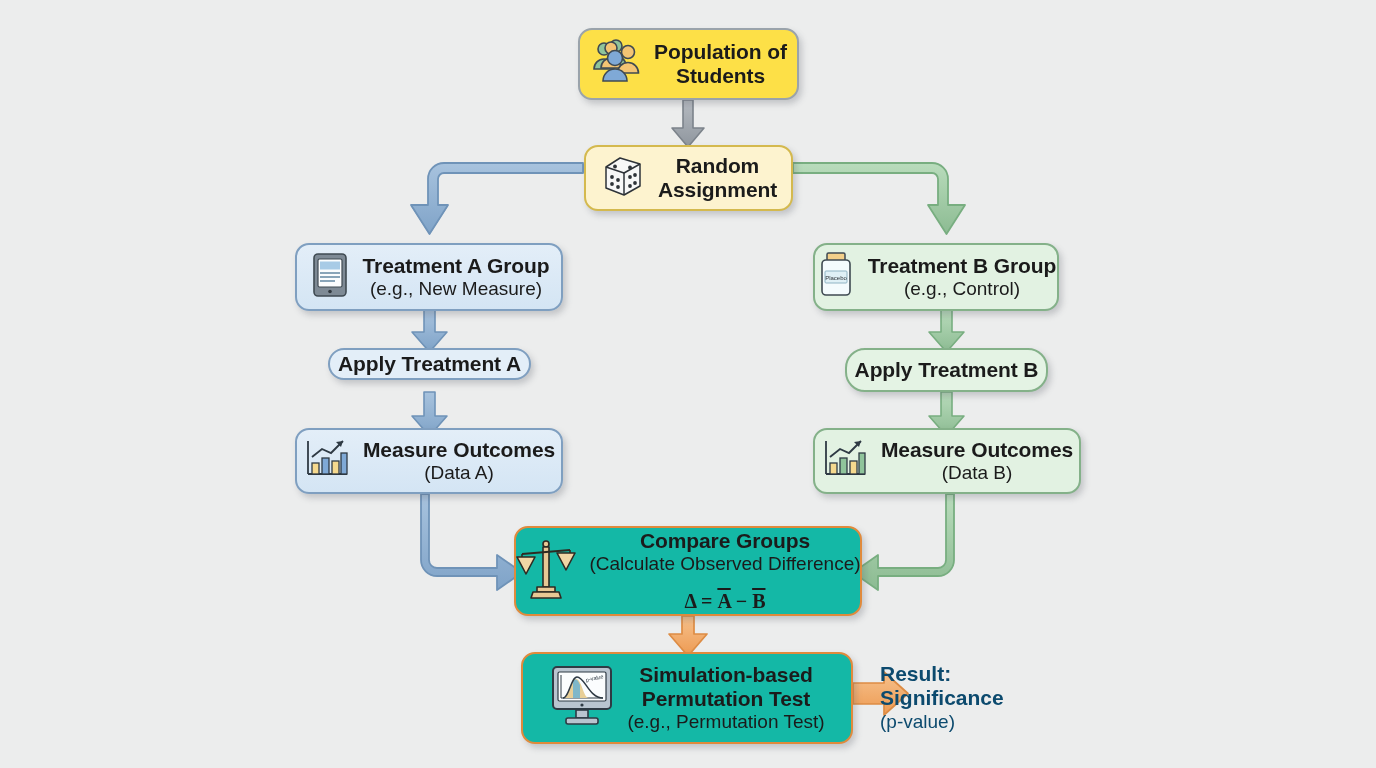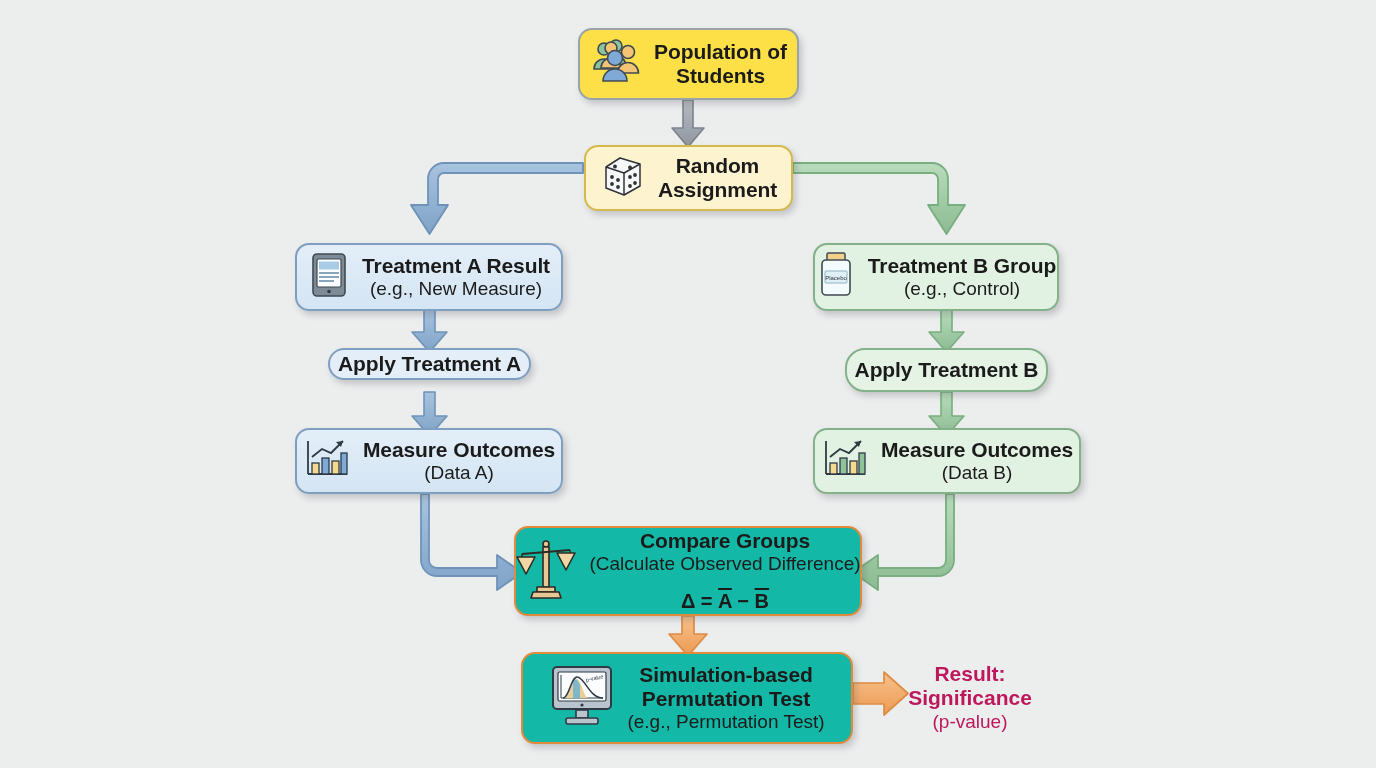--- a/index.html
+++ b/index.html
@@ -21,37 +21,36 @@
     align-items:center;
     justify-content:center;
     gap:12px;
     padding:8px 14px;
     box-shadow:3px 4px 6px rgba(90,95,105,0.28);
     z-index:5;
   }
   .node .txt{ text-align:center; line-height:1.14; color:#1b1b1b; }
   .node .t1{ font-size:21px; font-weight:bold; letter-spacing:-0.1px; white-space:nowrap;}
   .node .t2{ font-size:19px; font-weight:normal; white-space:nowrap;}
-  .node .t3{ font-size:20px; font-weight:bold; white-space:nowrap; margin-top:15px;}
+  .node .t3{ font-size:20px; font-weight:bold; white-space:nowrap; margin-top:15px;font-family:Liberation Serif, serif;}
 
   
   .n-white{ background:#fde047; border:2px solid #9aa3ab; }
   .n-yellow{ background:#fdf3cf; border:2px solid #d4b94e; }
   .n-blue{ background:linear-gradient(180deg,#e3eef8 0%, #d4e5f4 100%); border:2px solid #7f9fc0; }
   .n-blue-s{ background:#e3eef8; border:2px solid #7f9fc0; }
   .n-green{ background:#e2f2e2; border:2px solid #84b189; }
   .n-green-s{ background:#e4f3e4; border:2px solid #84b189;align-items:center; }
   .n-orange{ background:#14b8a6; border:2px solid #e08a3c; }
 
   .icon{flex:0 0 auto; display:block;}
 
   .result-label{
     position:absolute;
-    text-align:center;
-    color:#be185d;
+    color:#0c4a6e;
     line-height:1.16;
     z-index:5;
   }
   .result-label .r1{font-size:21px;font-weight:bold;white-space:nowrap;}
   .result-label .r2{font-size:19px;white-space:nowrap;}
   .ovl{ text-decoration:overline; }
 </style>
 </head>
 <body>
 
@@ -199,21 +198,21 @@
         <rect x="11" y="10.5" width="20" height="8" fill="#a8cbe6"></rect>
         <g stroke="#6d8ea8" stroke-width="1.6">
           <line x1="11" y1="22" x2="31" y2="22"></line>
           <line x1="11" y1="26" x2="31" y2="26"></line>
           <line x1="11" y1="30" x2="26" y2="30"></line>
         </g>
         <circle cx="21" cy="40.5" r="1.8" fill="#31393f"></circle>
       </svg>
     </span>
     <span class="txt">
-      <div class="t1">Treatment A Result</div>
+      <div class="t1">Treatment A Group</div>
       <div class="t2">(e.g., New Measure)</div>
     </span>
   </div>
 
   <div class="node n-green" style="left:813px;top:243px;width:246px;height:68px;">
     <span class="icon">
       <svg width="40" height="50" viewBox="0 0 40 50">
         <rect x="11" y="3" width="18" height="8" rx="1.5" fill="#f3d08a" stroke="#3f4a52" stroke-width="1.5"></rect>
         <rect x="6" y="10" width="28" height="35" rx="4" fill="#f4fbfd" stroke="#3f4a52" stroke-width="1.6"></rect>
         <rect x="9" y="21" width="22" height="12" rx="1" fill="#dff0f6" stroke="#8fb4c4" stroke-width="1"></rect>

